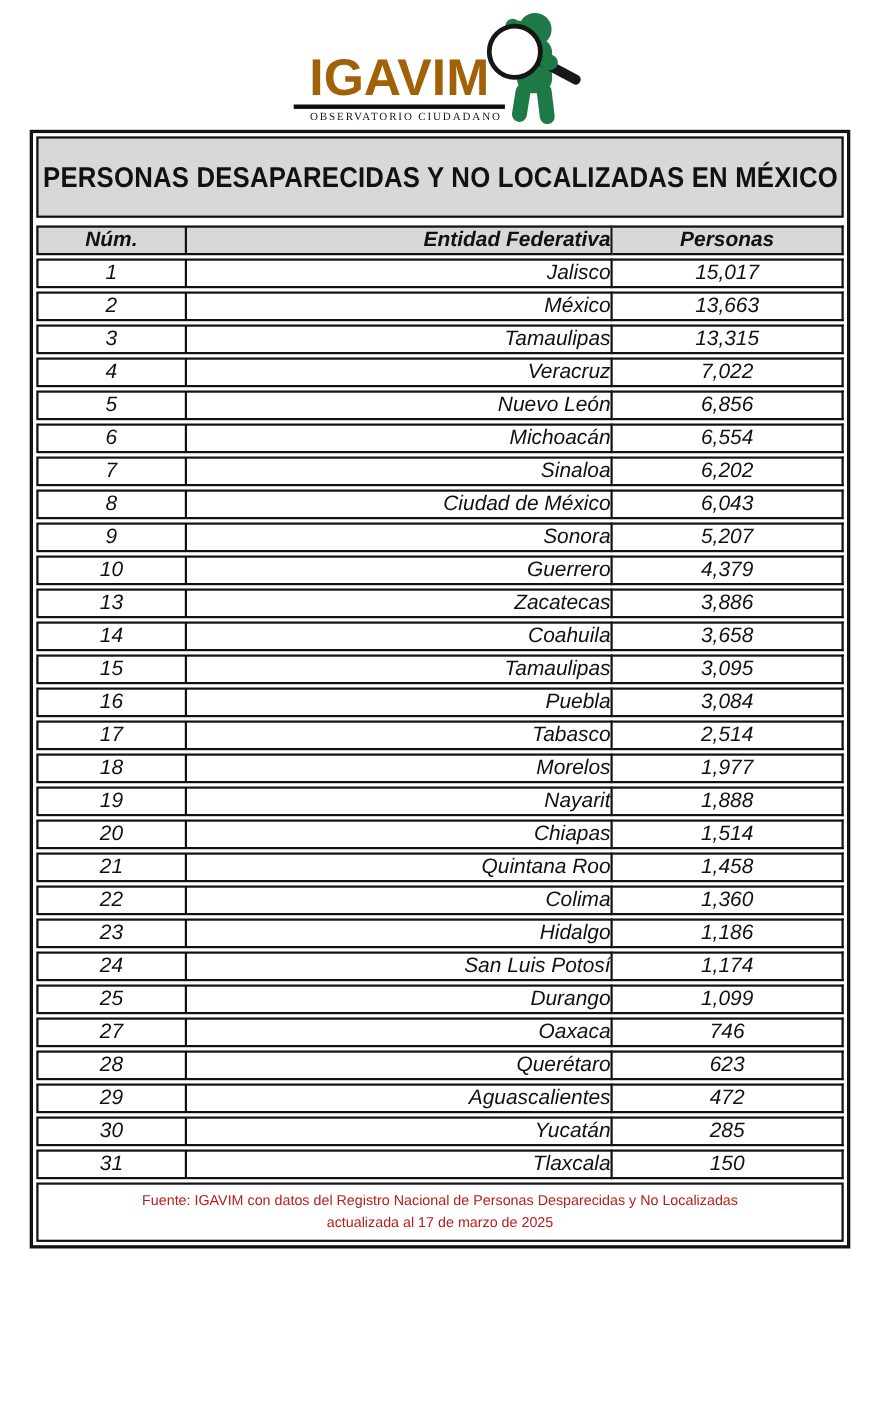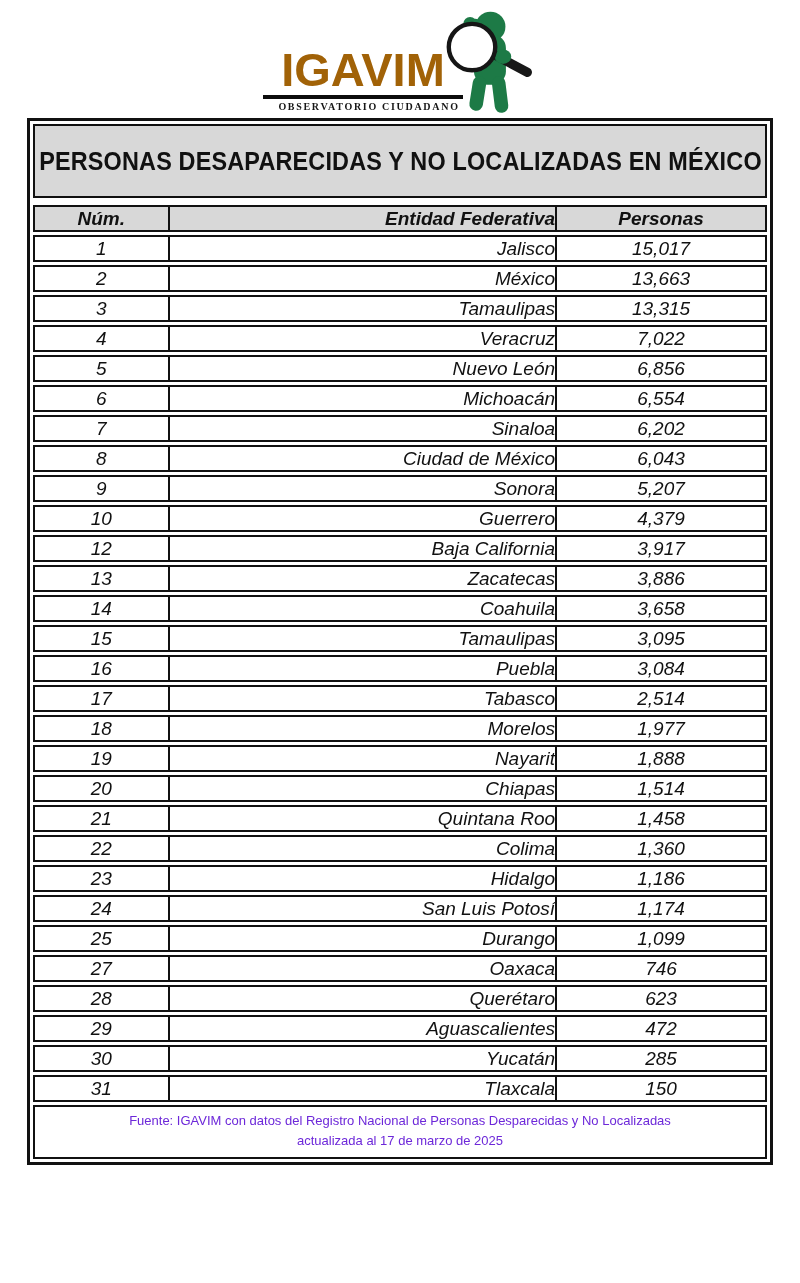--- a/index.html
+++ b/index.html
@@ -26,21 +26,21 @@
     font-size: 47px;
     font-weight: bold;
     letter-spacing: 0px;
     line-height: 1;
     color: #a16207;
     white-space: nowrap;
   }
   .brand-underline { height: 4px; background: #0c0c0c; width: 103%; margin-top: 2px; }
   .tagline {
     font-family: "Liberation Serif", serif;
-    font-weight: bold;
+    font-weight: normal;
     font-size: 10px;
     letter-spacing: 1.7px;
     margin-top: 2px;
     white-space: nowrap;
     color: #161616;
     margin-left: 12px;
   }
   .mascot { width: 92px; height: 112px; margin-left: -18px; margin-bottom: -8px; position: relative; z-index: 2; }
 
   
@@ -82,21 +82,21 @@
   th { background: var(--header-bg, #d8d8d8); font-weight: bold; }
   .c-num { width: 18.6%; text-align: center; }
   .c-ent { width: 52.8%; text-align: right; padding-left: 7px; }
   .c-per { width: 28.6%; text-align: center; }
   .footer-cell {
     border: 2px solid var(--border, #111);
     text-align: center;
     font-size: 13px;
     padding: 4px 8px 7px;
     line-height: 1.5;
-    color: #6d28d9;
+    color: #b91c1c;
   }
 </style>
 </head>
 <body>
 
 <div class="page">
 
   <div class="logo-wrap">
     <div class="logo-row">
       <div class="logo-text">
@@ -183,25 +183,20 @@
             <td class="c-num">9</td>
             <td class="c-ent">Sonora</td>
             <td class="c-per">5,207</td>
           </tr>
           <tr>
             <td class="c-num">10</td>
             <td class="c-ent">Guerrero</td>
             <td class="c-per">4,379</td>
           </tr>
           <tr>
-            <td class="c-num">12</td>
-            <td class="c-ent">Baja California</td>
-            <td class="c-per">3,917</td>
-          </tr>
-          <tr>
             <td class="c-num">13</td>
             <td class="c-ent">Zacatecas</td>
             <td class="c-per">3,886</td>
           </tr>
           <tr>
             <td class="c-num">14</td>
             <td class="c-ent">Coahuila</td>
             <td class="c-per">3,658</td>
           </tr>
           <tr>

